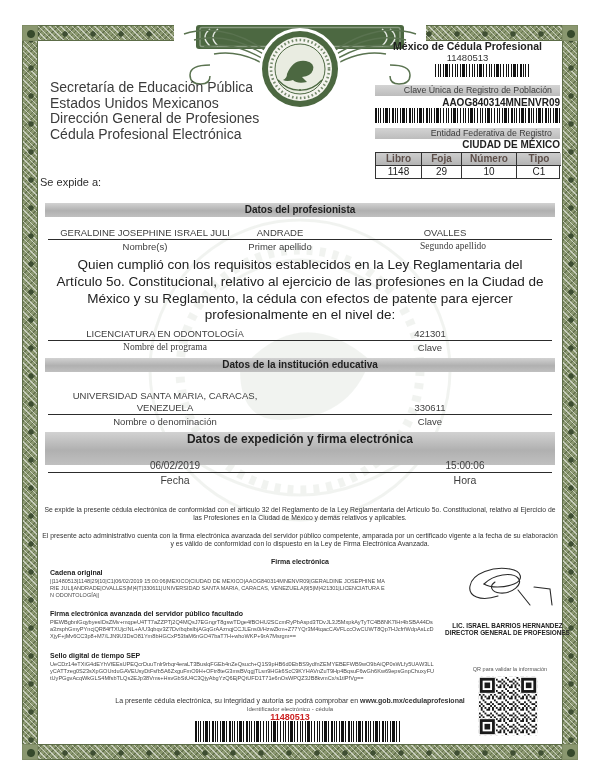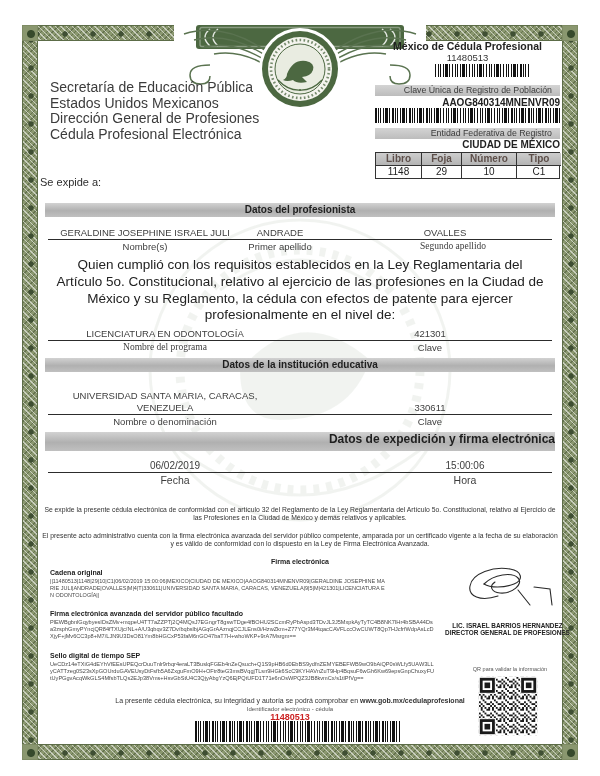--- a/index.html
+++ b/index.html
@@ -174,21 +174,21 @@
   <div class="fieldrow" style="top:387px;height:27px;">
     <div class="fv" style="left:0;width:234px;bottom:13px;">UNIVERSIDAD SANTA MARIA, CARACAS,</div>
     <div class="fv" style="left:0;width:234px;">VENEZUELA</div>
     <div class="fv" style="left:322px;width:120px;">330611</div>
   </div>
   <div class="abs" style="left:48px;top:416px;width:504px;height:12px;">
     <div class="flbl" style="left:0;width:234px;">Nombre o denominación</div>
     <div class="flbl" style="left:322px;width:120px;">Clave</div>
   </div>
 
-  <div class="secbar" style="top:432px;height:19px;line-height:15px;font-size:12px;text-align:right;">Datos de expedición y firma electrónica</div>
+  <div class="secbar" style="top:432px;height:33px;line-height:15px;font-size:12px;">Datos de expedición y firma electrónica</div>
 
   <div class="fieldrow" style="top:455px;height:17px;">
     <div class="fv" style="left:27px;width:200px;font-size:10px;">06/02/2019</div>
     <div class="fv" style="left:317px;width:200px;font-size:10px;text-align:center;">15:00:06</div>
   </div>
   <div class="abs" style="left:48px;top:474px;width:504px;height:13px;">
     <div class="flbl" style="left:27px;width:200px;font-size:10.5px;">Fecha</div>
     <div class="flbl" style="left:317px;width:200px;font-size:10.5px;">Hora</div>
   </div>
 

